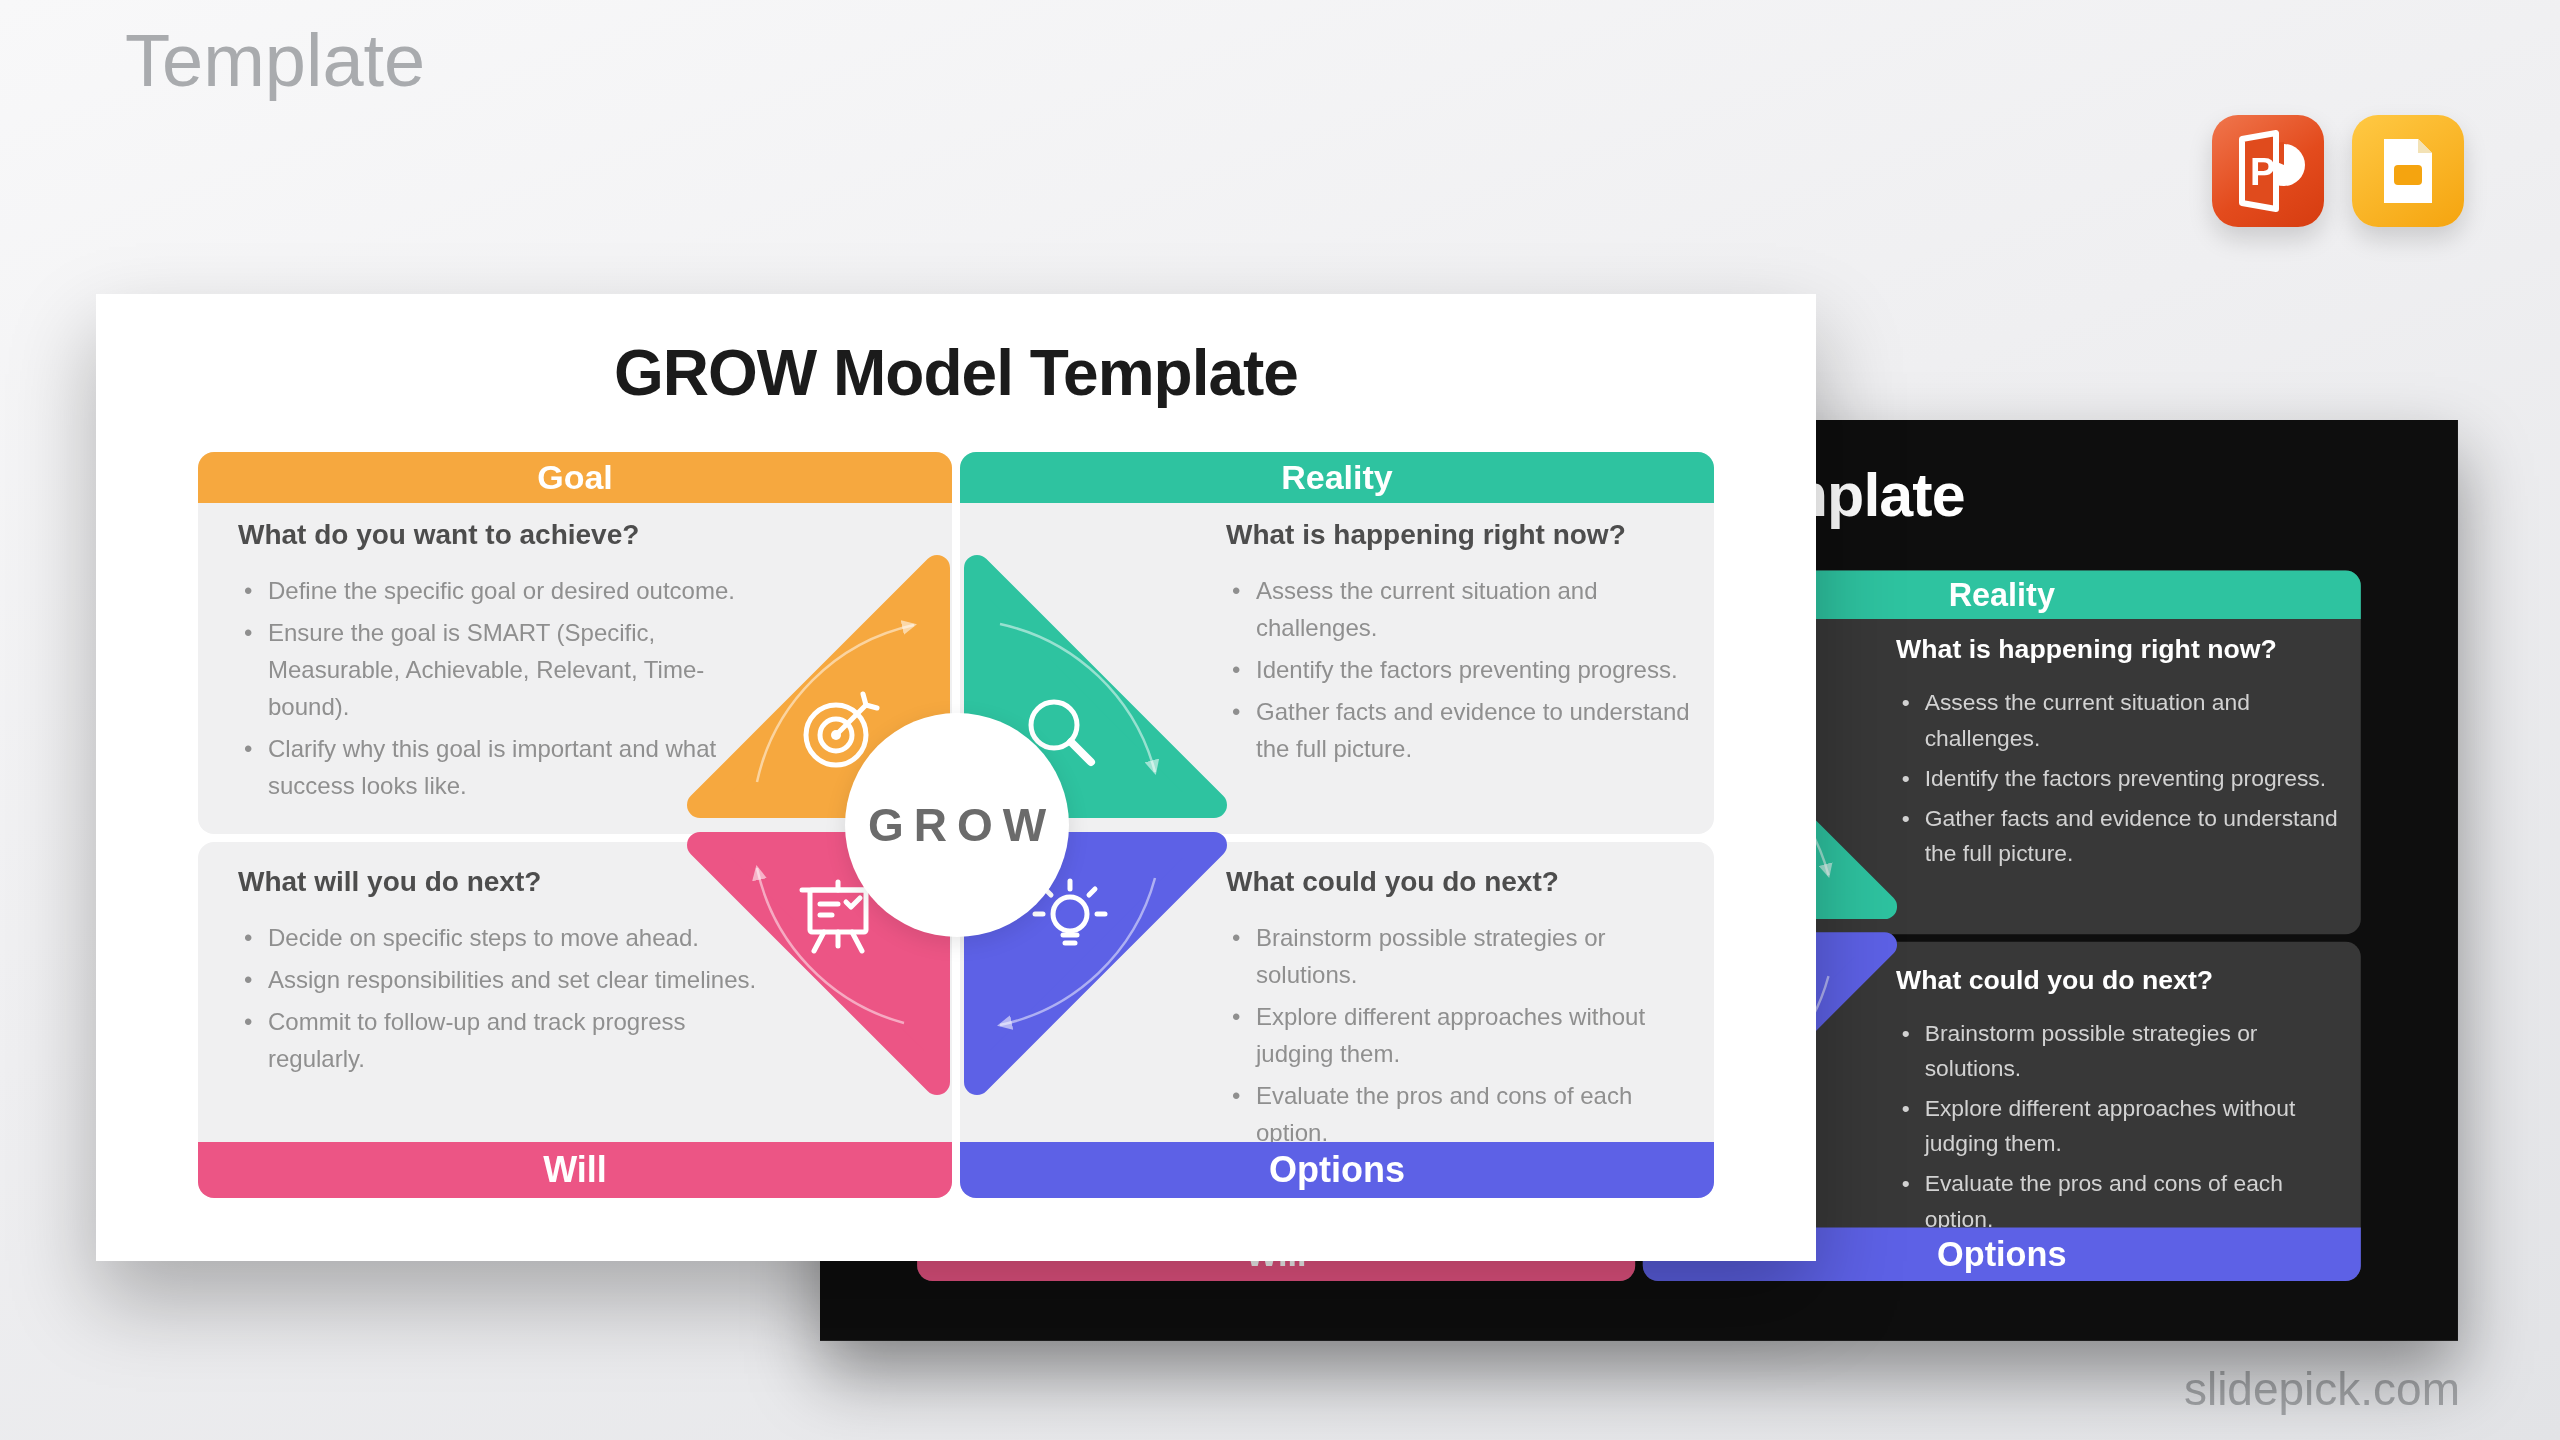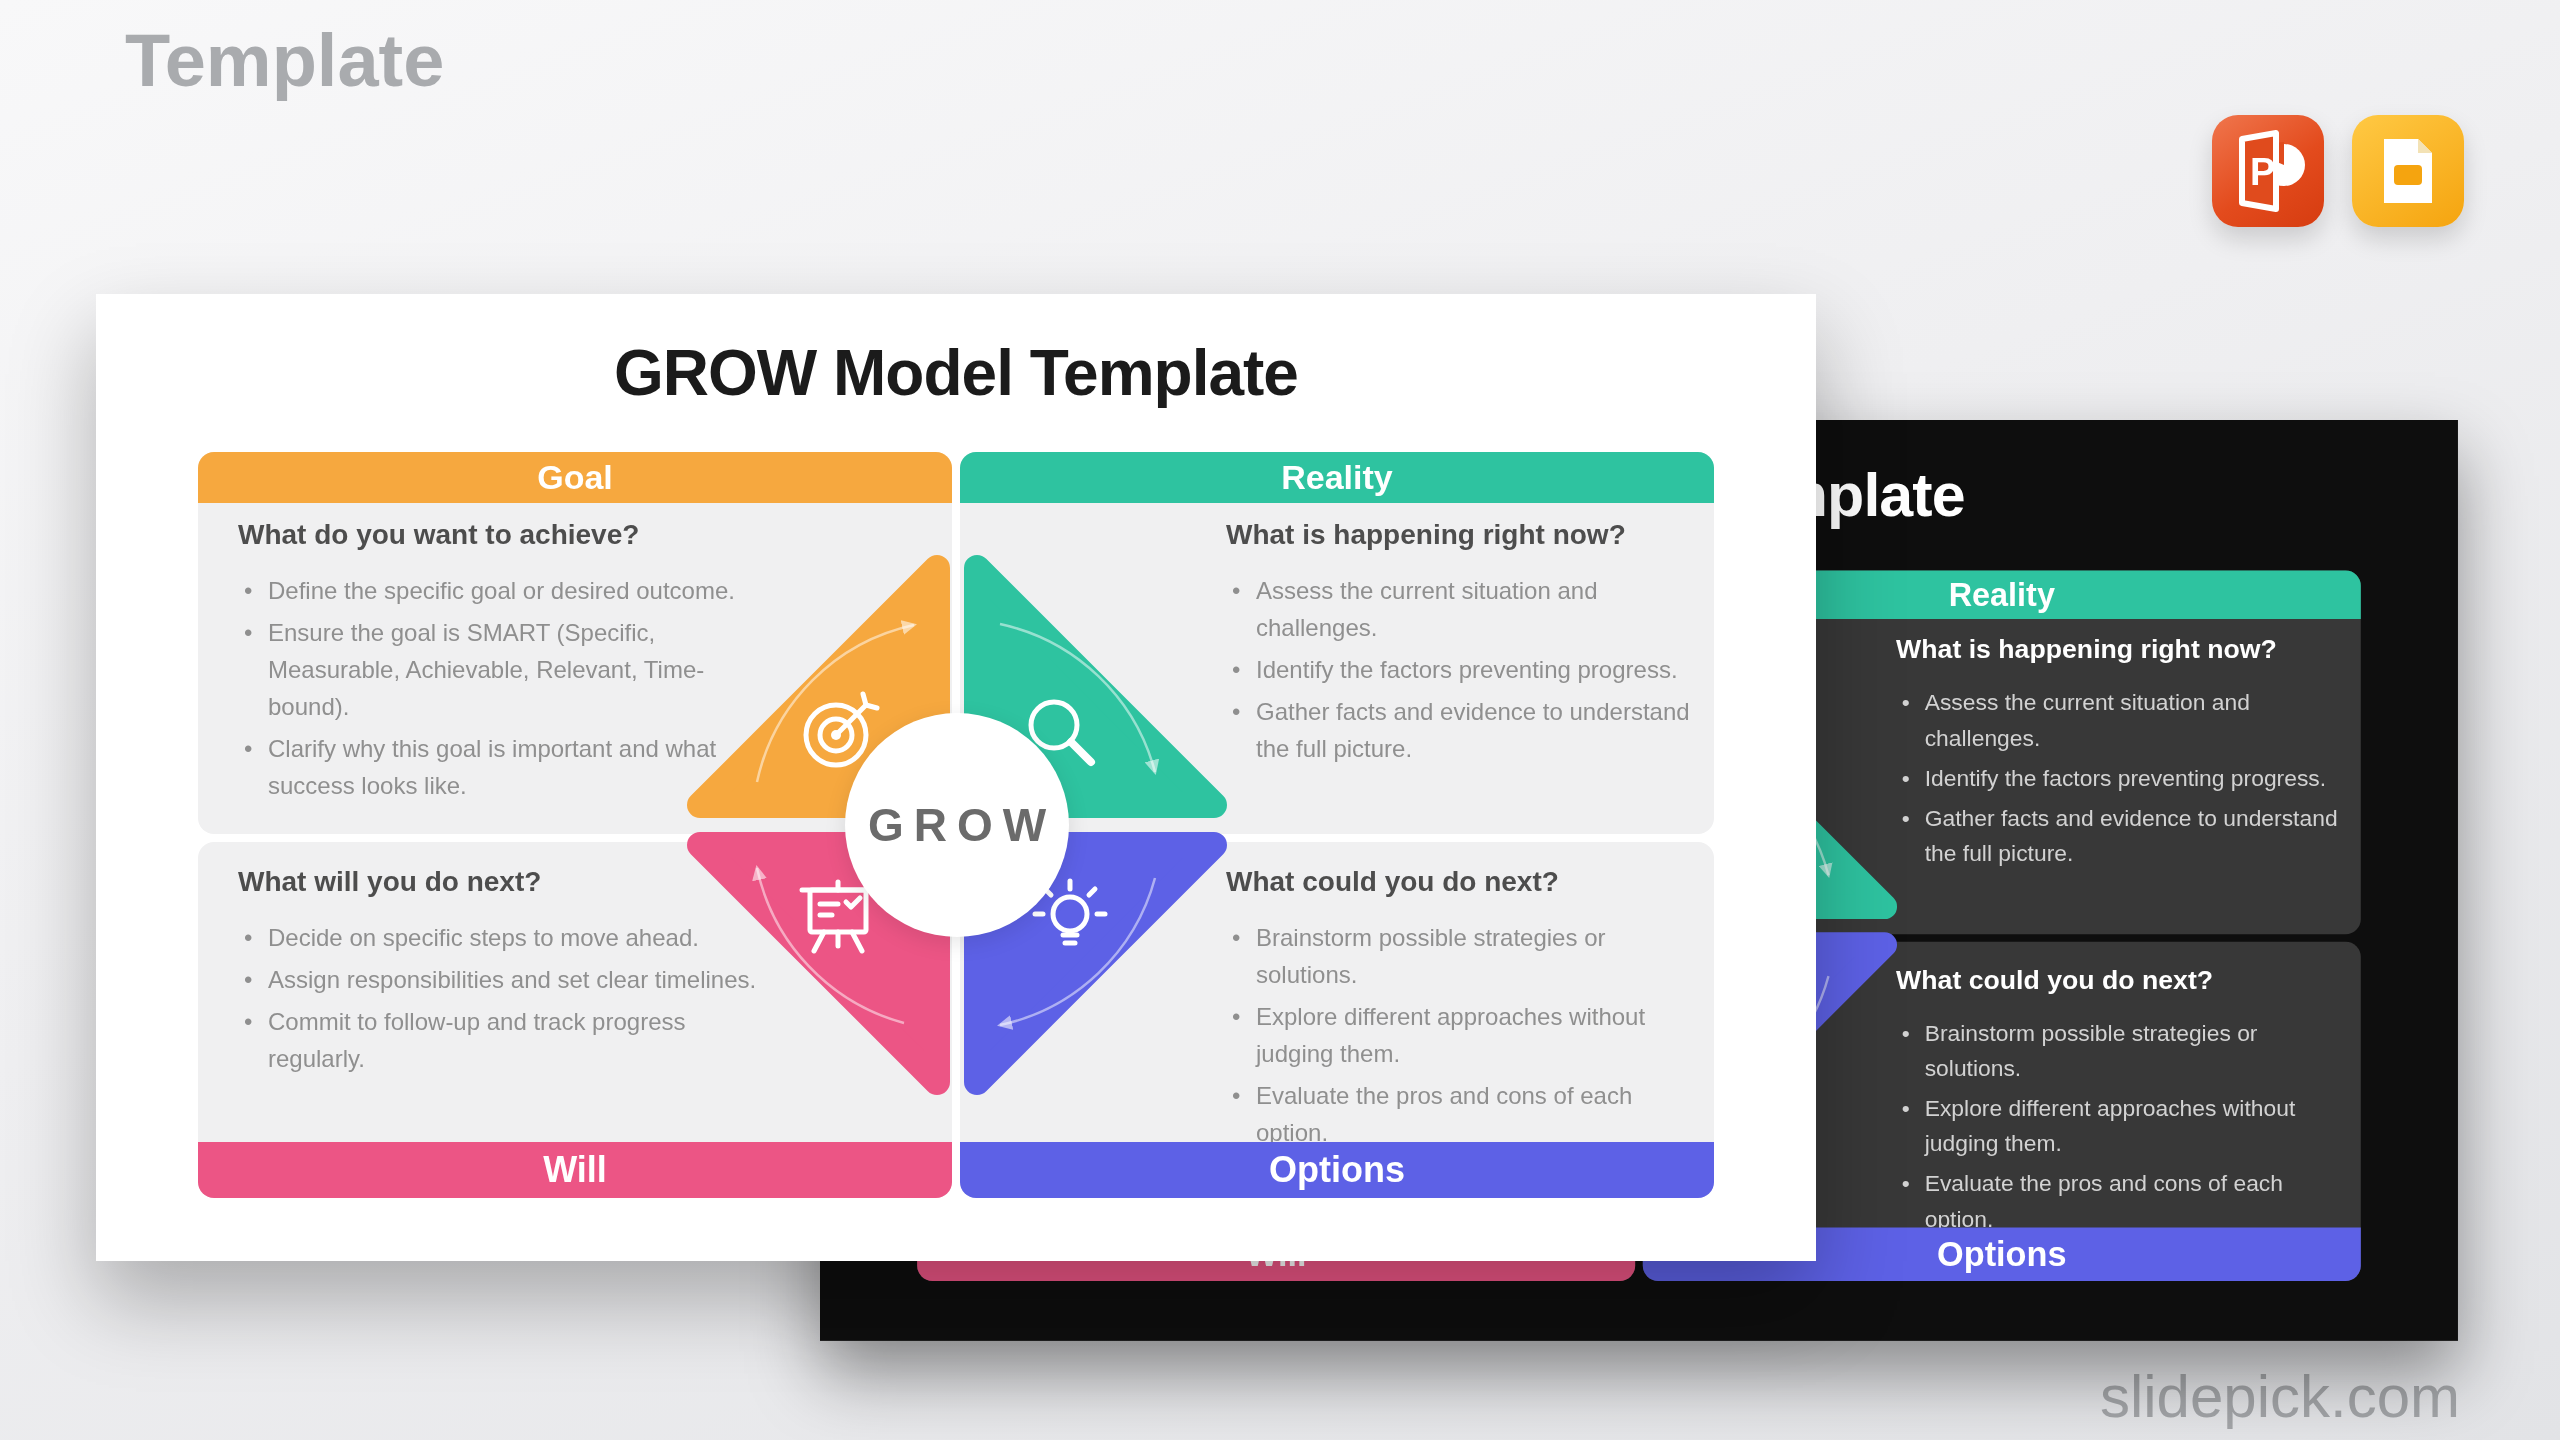--- a/index.html
+++ b/index.html
@@ -2,29 +2,29 @@
 <html><head>
 <meta charset="utf-8">
 <style>
   html,body{margin:0;padding:0;width:2560px;height:1440px;overflow:hidden;
     font-family:"Liberation Sans",sans-serif;}
   body{background:linear-gradient(160deg,#f8f8f9 0%,#efeff1 45%,#e2e3e6 100%);position:relative;}
 
   
   .page-header{position:absolute;left:95px;top:18px;display:flex;align-items:baseline;}
   .page-header .big{font-size:148px;font-weight:800;color:#232323;letter-spacing:-4px;line-height:1.05;}
-  .page-header .sub{font-size:74px;font-weight:700;color:#a9abae;margin-left:30px;letter-spacing:0;}
+  .page-header .sub{font-size:74px;font-weight:400;color:#a9abae;margin-left:30px;letter-spacing:0;}
 
   .app-icon{position:absolute;top:115px;width:112px;height:112px;border-radius:26px;
     box-shadow:0 12px 24px rgba(0,0,0,.15);}
   .ppt-icon{left:2212px;background:linear-gradient(145deg,#f0764d 0%,#e34b1d 55%,#d63c10 100%);}
   .gs-icon{left:2352px;background:linear-gradient(145deg,#ffc944 0%,#f5a40f 100%);}
   .app-icon svg{width:100%;height:100%;display:block;}
 
-  .watermark{position:absolute;right:100px;top:1362px;font-size:60px;color:#a3a5a8;}
+  .watermark{position:absolute;right:100px;top:1362px;font-size:46px;color:#a3a5a8;}
 
   
   .slide{position:absolute;width:1720px;height:967px;}
   .slide.light{left:96px;top:294px;background:#ffffff;z-index:2;
     box-shadow:0 40px 80px rgba(0,0,0,.28);}
   .slide.dark{left:820px;top:420px;background:#0e0e0e;z-index:1;
     transform:scale(.9523);transform-origin:0 0;box-shadow:0 35px 70px rgba(0,0,0,.4);}
 
   .slide-title{position:absolute;top:42px;left:0;width:100%;text-align:center;
     font-size:64px;font-weight:800;color:#1b1b1b;letter-spacing:-1px;}

